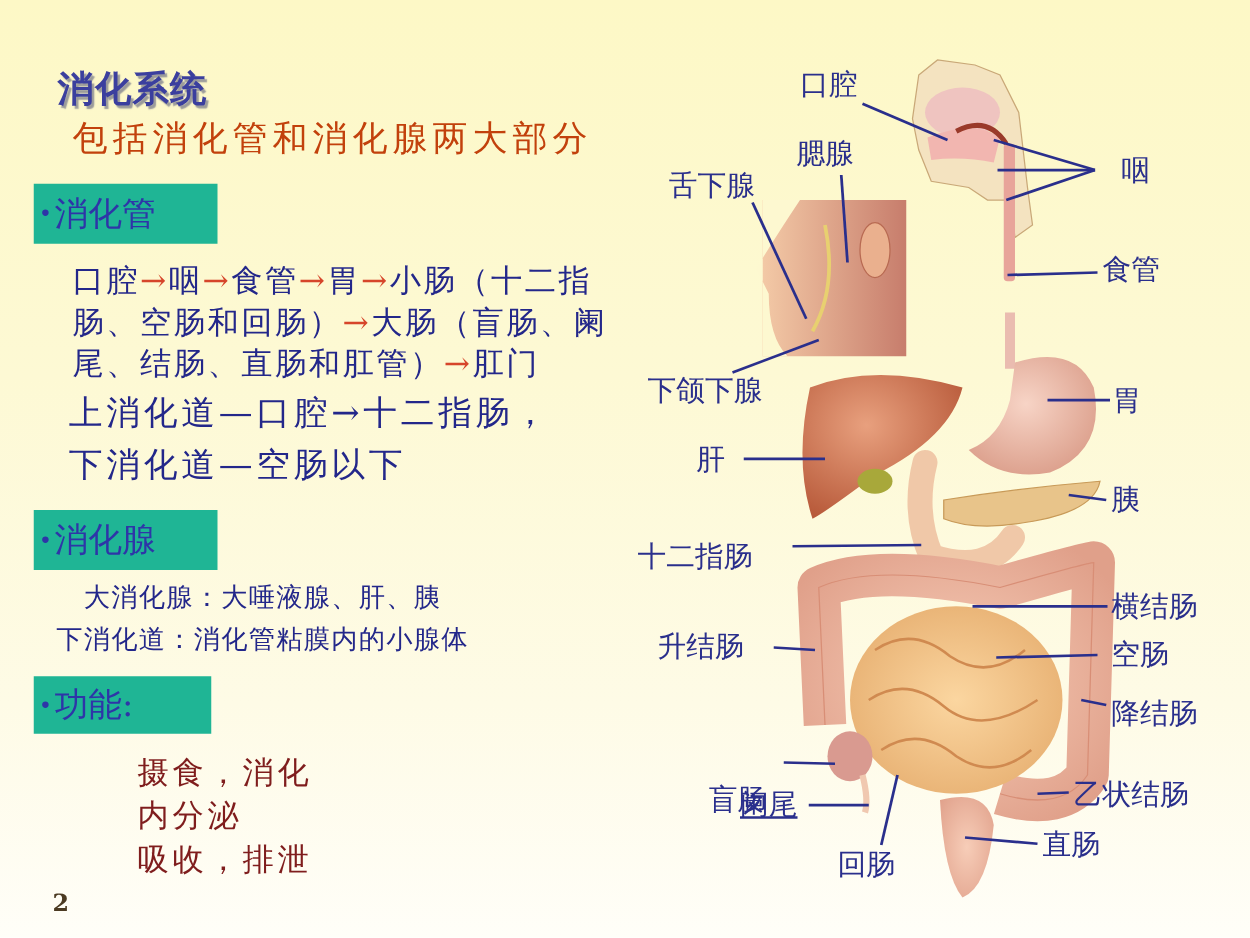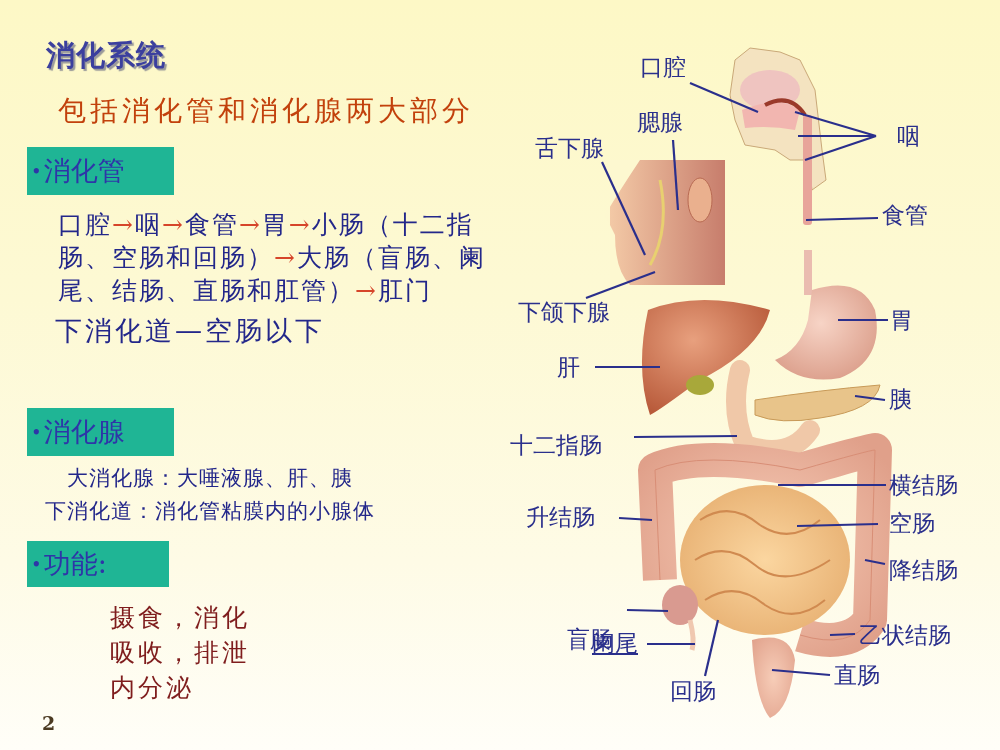--- a/index.html
+++ b/index.html
@@ -1,20 +1,20 @@
 <!DOCTYPE html>
 <html><head>
 <meta charset="utf-8">
 <style>
   html,body{margin:0;padding:0;}
   body{width:1000px;height:750px;overflow:hidden;position:relative;
        background:linear-gradient(180deg,#fdf8c6 0%,#fdf9d4 40%,#fefbe6 75%,#fffef8 100%);
        font-family:"DejaVu Serif","Liberation Serif",serif;color:#2b2f8e;}
   .abs{position:absolute;}
-  .title{left:46px;top:36px;font-size:29px;font-weight:bold;color:#3b3f9e;
+  .title{left:46px;top:52px;font-size:29px;font-weight:bold;color:#3b3f9e;
          text-shadow:2px 2px 1px #9a9a9a;letter-spacing:1px;}
   .subtitle{left:58px;top:92px;font-size:28px;letter-spacing:4px;color:#c2410c;}
   .tag{background:#1fb595;height:48px;font-size:27px;color:#2e35a8;
        display:flex;align-items:center;padding-left:4px;box-sizing:border-box;}
   .tag .bullet{font-size:18px;margin-right:2px;}
   .flow{left:58px;top:208px;width:460px;font-size:25px;line-height:33px;letter-spacing:2px;color:#23278a;}
   .arrow{color:#d6452a;}
   .tract{left:55px;top:310px;font-size:27px;line-height:42px;letter-spacing:3px;color:#23278a;}
   .glands{left:45px;top:462px;font-size:21px;line-height:33px;letter-spacing:1px;color:#23278a;text-align:center;}
   .func{left:110px;top:600px;font-size:25px;line-height:35px;letter-spacing:3px;color:#7f1d1d;}
@@ -31,42 +31,43 @@
 <div class="abs tag" style="left:27px;top:147px;width:147px;">
   <span class="bullet">•</span>
   <span>消化管</span>
 </div>
 
 <div class="abs flow">
   <span>口腔</span><span class="arrow">→</span><span>咽</span><span class="arrow">→</span><span>食管</span><span class="arrow">→</span><span>胃</span><span class="arrow">→</span><span>小肠（十二指肠、空肠和回肠）</span><span class="arrow">→</span><span>大肠（盲肠、阑尾、结肠、直肠和肛管）</span><span class="arrow">→</span><span>肛门</span>
 </div>
 
 <div class="abs tract">
+  <div>上消化道—口腔→十二指肠，</div>
   <div>下消化道—空肠以下</div>
 </div>
 
 <div class="abs tag" style="left:27px;top:408px;width:147px;">
   <span class="bullet">•</span>
   <span>消化腺</span>
 </div>
 
 <div class="abs glands">
   <div>大消化腺：大唾液腺、肝、胰</div>
   <div>下消化道：消化管粘膜内的小腺体</div>
 </div>
 
 <div class="abs tag" style="left:27px;top:541px;width:142px;height:46px;">
   <span class="bullet">•</span>
   <span>功能:</span>
 </div>
 
 <div class="abs func">
   <div>摄食，消化</div>
+  <div>内分泌</div>
   <div>吸收，排泄</div>
-  <div>内分泌</div>
 </div>
 
 <div class="abs pagenum">2</div>
 
 <svg width="1000" height="750">
   <defs>
     <radialGradient id="liverG" cx="40%" cy="35%" r="70%">
       <stop offset="0%" stop-color="#e8a07e"></stop>
         <stop offset="100%" stop-color="#b85a3a"></stop>
     </radialGradient>

